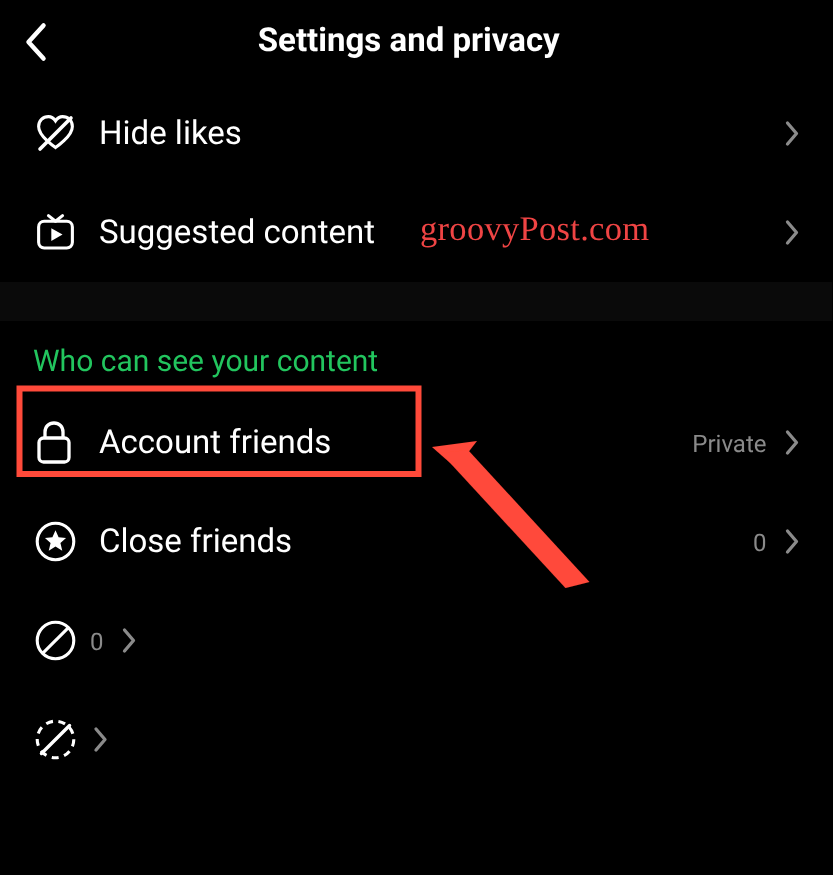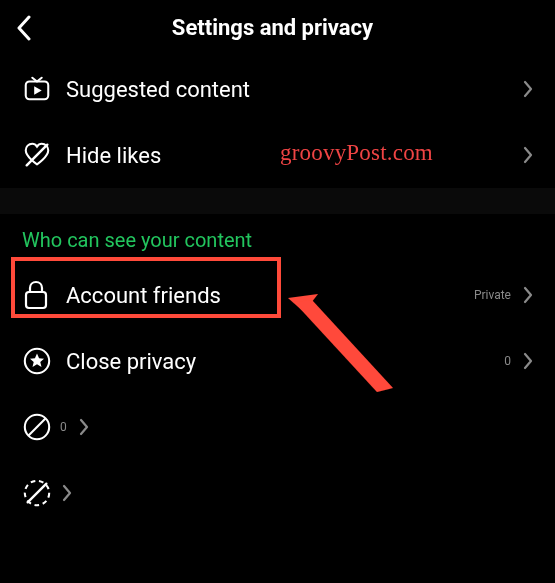--- a/index.html
+++ b/index.html
@@ -61,21 +61,21 @@
       flex-shrink: 0;
     }
     .row .label {
       font-size: 22px;
       font-weight: 400;
       color: #fff;
       flex: 1;
       margin-left: 6px;
     }
     .row .value {
-      font-size: 12px;
+      font-size: 16px;
       color: #8a8a8a;
       margin-right: 10px;
     }
     .row .chevron-slot {
       width: 14px;
       display: flex;
       align-items: center;
       justify-content: center;
     }
     .gap {
@@ -119,48 +119,48 @@
     </svg>
   </div>
   <div class="title">Settings and privacy</div>
 </div>
 
 <div class="section-first">
 
   <div class="row">
     <div class="icon-slot">
       <svg width="30" height="30" viewBox="0 0 32 32" fill="none">
+        <path d="M16 26 C16 26 4 18 4 11 C4 7 7 4 11 4 C13.5 4 15 5.5 16 7 C17 5.5 18.5 4 21 4 C25 4 28 7 28 11 C28 18 16 26 16 26 Z" stroke="#fff" stroke-width="2.2"></path>
+        <line x1="5" y1="27" x2="27" y2="5" stroke="#fff" stroke-width="2.6" stroke-linecap="round"></line>
+      </svg>
+    </div>
+    <div class="label">Hide likes</div>
+    <div class="chevron-slot">
+      <svg width="10" height="18" viewBox="0 0 10 18" fill="none">
+        <path d="M2 2 L8 9 L2 16" stroke="#8a8a8a" stroke-width="2.2" stroke-linecap="round" stroke-linejoin="round"></path>
+      </svg>
+    </div>
+  </div>
+
+  <div class="row">
+    <div class="icon-slot">
+      <svg width="30" height="30" viewBox="0 0 32 32" fill="none">
         <rect x="4" y="8" width="24" height="19" rx="4" stroke="#fff" stroke-width="2.2"></rect>
         <path d="M13 13 L13 22 L21 17.5 Z" fill="#fff"></path>
         <path d="M11 4 L16 8 L21 4" stroke="#fff" stroke-width="2.2" stroke-linecap="round" stroke-linejoin="round"></path>
       </svg>
     </div>
     <div class="label">Suggested content</div>
     <div class="chevron-slot">
       <svg width="10" height="18" viewBox="0 0 10 18" fill="none">
         <path d="M2 2 L8 9 L2 16" stroke="#8a8a8a" stroke-width="2.2" stroke-linecap="round" stroke-linejoin="round"></path>
       </svg>
     </div>
   </div>
 
-  <div class="row">
-    <div class="icon-slot">
-      <svg width="30" height="30" viewBox="0 0 32 32" fill="none">
-        <path d="M16 26 C16 26 4 18 4 11 C4 7 7 4 11 4 C13.5 4 15 5.5 16 7 C17 5.5 18.5 4 21 4 C25 4 28 7 28 11 C28 18 16 26 16 26 Z" stroke="#fff" stroke-width="2.2"></path>
-        <line x1="5" y1="27" x2="27" y2="5" stroke="#fff" stroke-width="2.6" stroke-linecap="round"></line>
-      </svg>
-    </div>
-    <div class="label">Hide likes</div>
-    <div class="chevron-slot">
-      <svg width="10" height="18" viewBox="0 0 10 18" fill="none">
-        <path d="M2 2 L8 9 L2 16" stroke="#8a8a8a" stroke-width="2.2" stroke-linecap="round" stroke-linejoin="round"></path>
-      </svg>
-    </div>
-  </div>
-
 </div>
 
 <div class="gap"></div>
 
 <div class="section-header">Who can see your content</div>
 
 <div>
 
   <div class="row">
     <div class="icon-slot">
@@ -178,21 +178,21 @@
     </div>
   </div>
 
   <div class="row">
     <div class="icon-slot">
       <svg width="30" height="30" viewBox="0 0 32 32" fill="none">
         <circle cx="16" cy="16" r="13" stroke="#fff" stroke-width="2.2"></circle>
         <path d="M16 8 L18.2 13 L23.5 13.5 L19.5 17 L20.8 22.5 L16 19.5 L11.2 22.5 L12.5 17 L8.5 13.5 L13.8 13 Z" fill="#fff"></path>
       </svg>
     </div>
-    <div class="label">Close privacy</div>
+    <div class="label">Close friends</div>
     <div class="value">0</div>
     <div class="chevron-slot">
       <svg width="10" height="18" viewBox="0 0 10 18" fill="none">
         <path d="M2 2 L8 9 L2 16" stroke="#8a8a8a" stroke-width="2.2" stroke-linecap="round" stroke-linejoin="round"></path>
       </svg>
     </div>
   </div>
 
   <div class="row">
     <div class="icon-slot">

